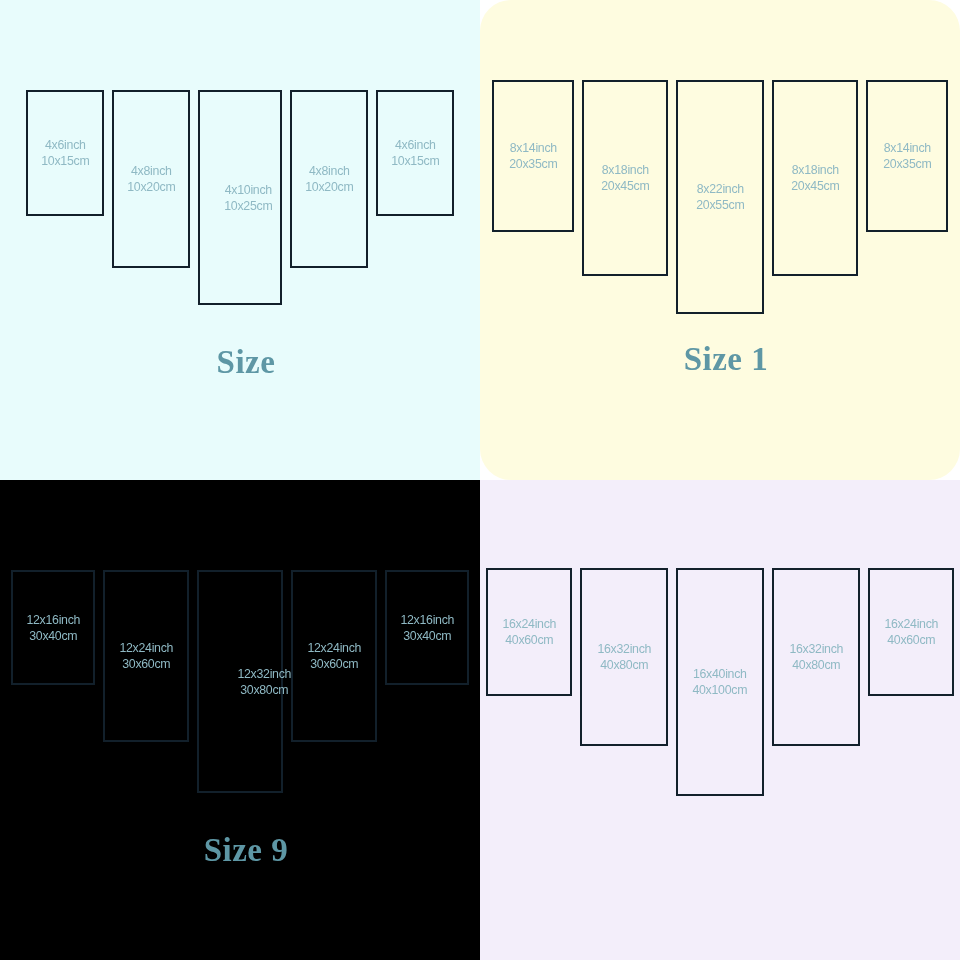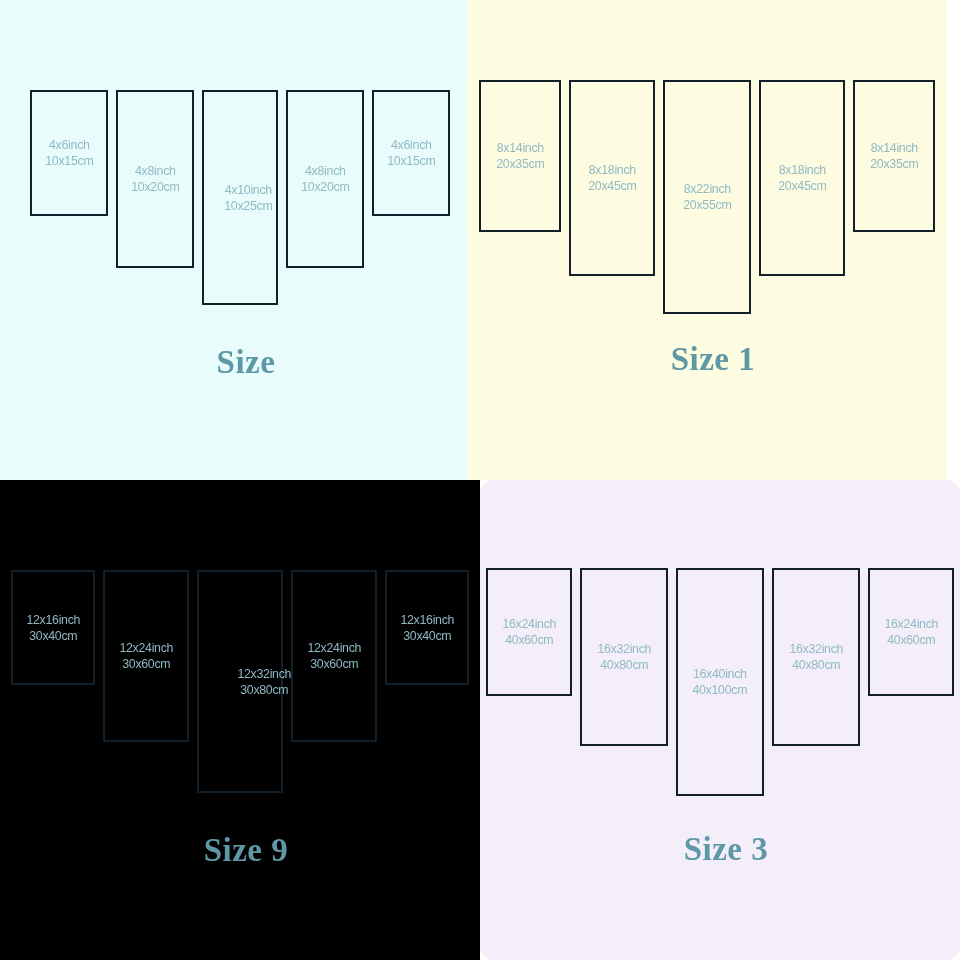--- a/index.html
+++ b/index.html
@@ -6,21 +6,21 @@
   body{
     width:960px;height:960px;overflow:hidden;
     font-family:"Liberation Sans",sans-serif;
     background:#ffffff;
   }
   .board{position:relative;width:960px;height:960px;}
 
   
   .quad{position:absolute;width:480px;height:480px;overflow:hidden;}
   #quad-0{left:0;top:0;}
-  #quad-1{left:467px;top:0;}
+  #quad-1{left:480px;top:0;border-radius:31px;}
   #quad-2{left:0;top:480px;}
   #quad-3{left:480px;top:480px;}
 
   
   .cluster{
     position:absolute;left:0;right:0;
     display:flex;justify-content:center;
   }
   .panel{
     position:relative;
@@ -66,21 +66,21 @@
             <span class="ln">4x6inch</span>
             <span class="ln">10x15cm</span>
           </div>
         </div>
         <div class="panel" style="width: 78px; height: 178px; border-color: rgb(18, 32, 43);">
           <div class="panel-label" style="color: rgb(143, 185, 196);">
             <span class="ln">4x8inch</span>
             <span class="ln">10x20cm</span>
           </div>
         </div>
-        <div class="panel" style="width: 76px; height: 215px; border-color: rgb(18, 32, 43); padding-left: 16px;">
+        <div class="panel" style="width: 84px; height: 215px; border-color: rgb(18, 32, 43); padding-left: 16px;">
           <div class="panel-label" style="color: rgb(143, 185, 196);">
             <span class="ln">4x10inch</span>
             <span class="ln">10x25cm</span>
           </div>
         </div>
         <div class="panel" style="width: 78px; height: 178px; border-color: rgb(18, 32, 43);">
           <div class="panel-label" style="color: rgb(143, 185, 196);">
             <span class="ln">4x8inch</span>
             <span class="ln">10x20cm</span>
           </div>
@@ -160,21 +160,21 @@
         <div class="panel" style="width: 84px; height: 115px; border-color: rgb(18, 32, 43);">
           <div class="panel-label" style="color: rgb(143, 185, 196);">
             <span class="ln">12x16inch</span>
             <span class="ln">30x40cm</span>
           </div>
         </div>
       </div>
     <div class="quad-title" style="top: 352px; color: rgb(94, 151, 165);">Size 9</div>
   </div>
 
-  <div class="quad" id="quad-3" style="background: rgb(243, 238, 250); border-radius: 14px;">
+  <div class="quad" id="quad-3" style="background: rgb(243, 238, 250);">
     <div class="cluster" style="top: 88px; height: 238px;">
         <div class="panel" style="width: 86px; height: 128px; border-color: rgb(18, 32, 43);">
           <div class="panel-label" style="color: rgb(143, 185, 196);">
             <span class="ln">16x24inch</span>
             <span class="ln">40x60cm</span>
           </div>
         </div>
         <div class="panel" style="width: 88px; height: 178px; border-color: rgb(18, 32, 43);">
           <div class="panel-label" style="color: rgb(143, 185, 196);">
             <span class="ln">16x32inch</span>
@@ -193,16 +193,15 @@
             <span class="ln">40x80cm</span>
           </div>
         </div>
         <div class="panel" style="width: 86px; height: 128px; border-color: rgb(18, 32, 43);">
           <div class="panel-label" style="color: rgb(143, 185, 196);">
             <span class="ln">16x24inch</span>
             <span class="ln">40x60cm</span>
           </div>
         </div>
       </div>
-    <div class="quad-title" style="top: 351px; color: rgb(94, 151, 165);">Size 3</div>
   </div>
 
 </div>
 
 </body></html>

